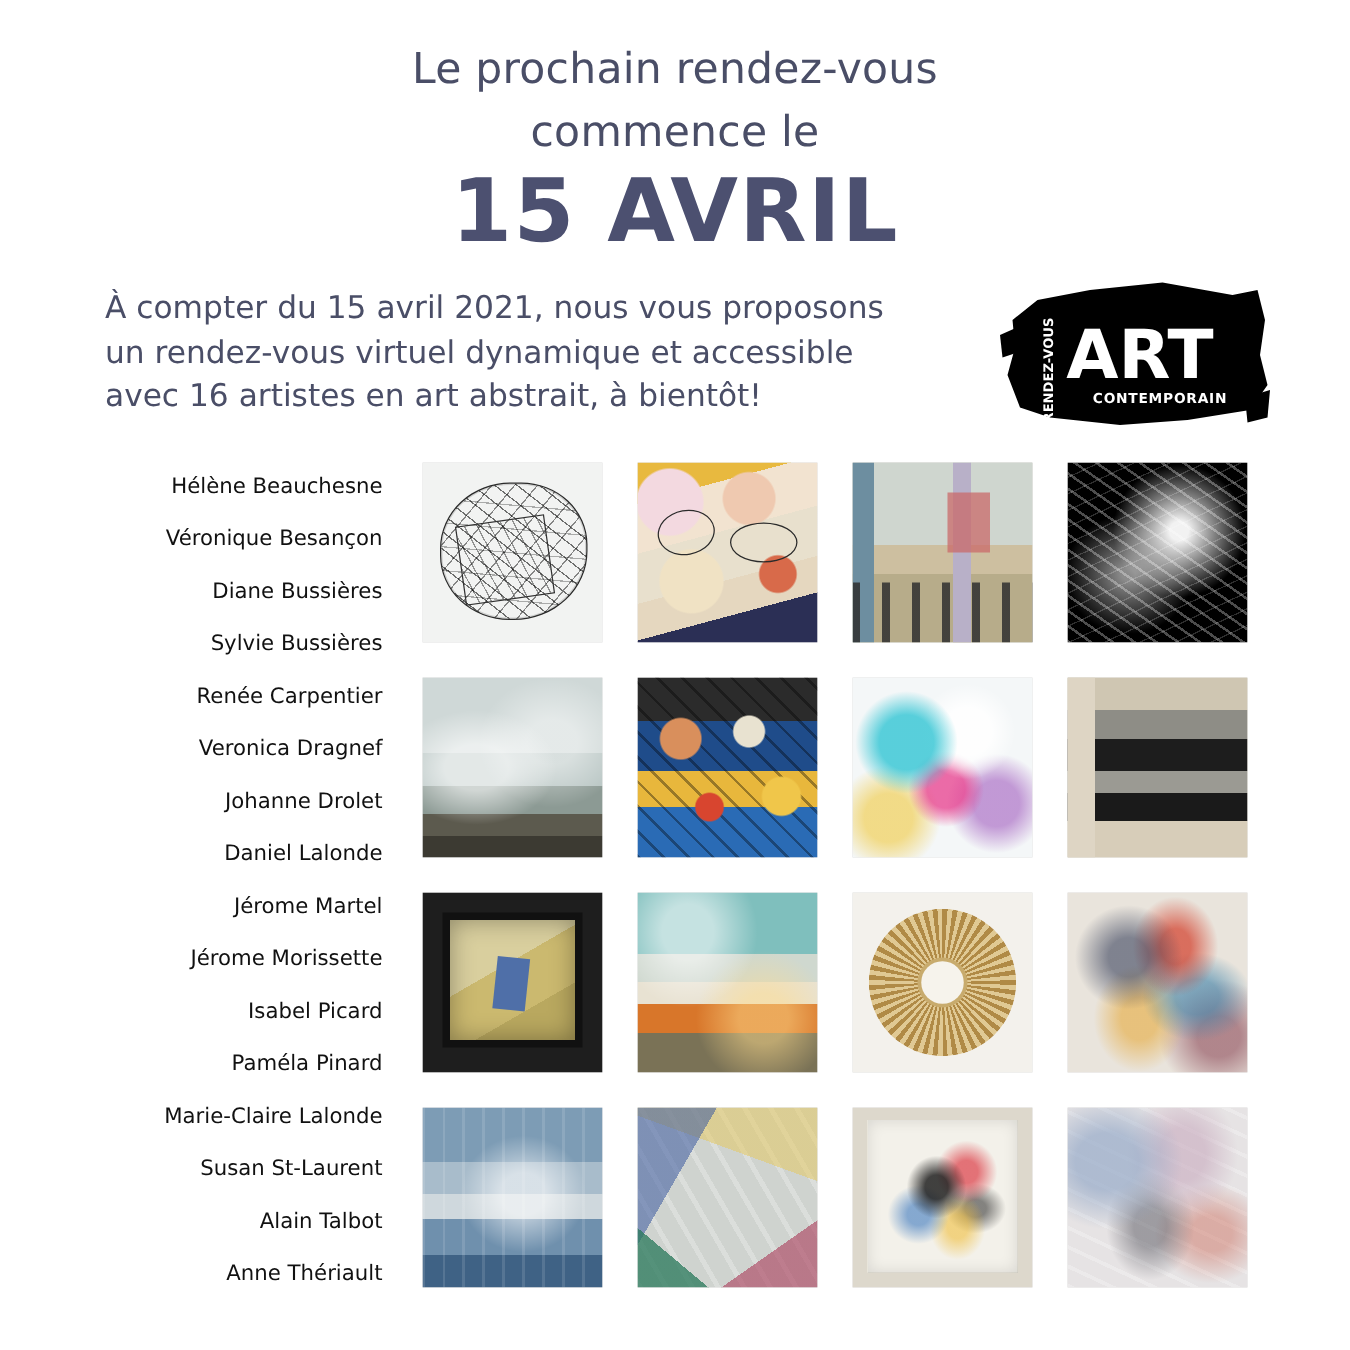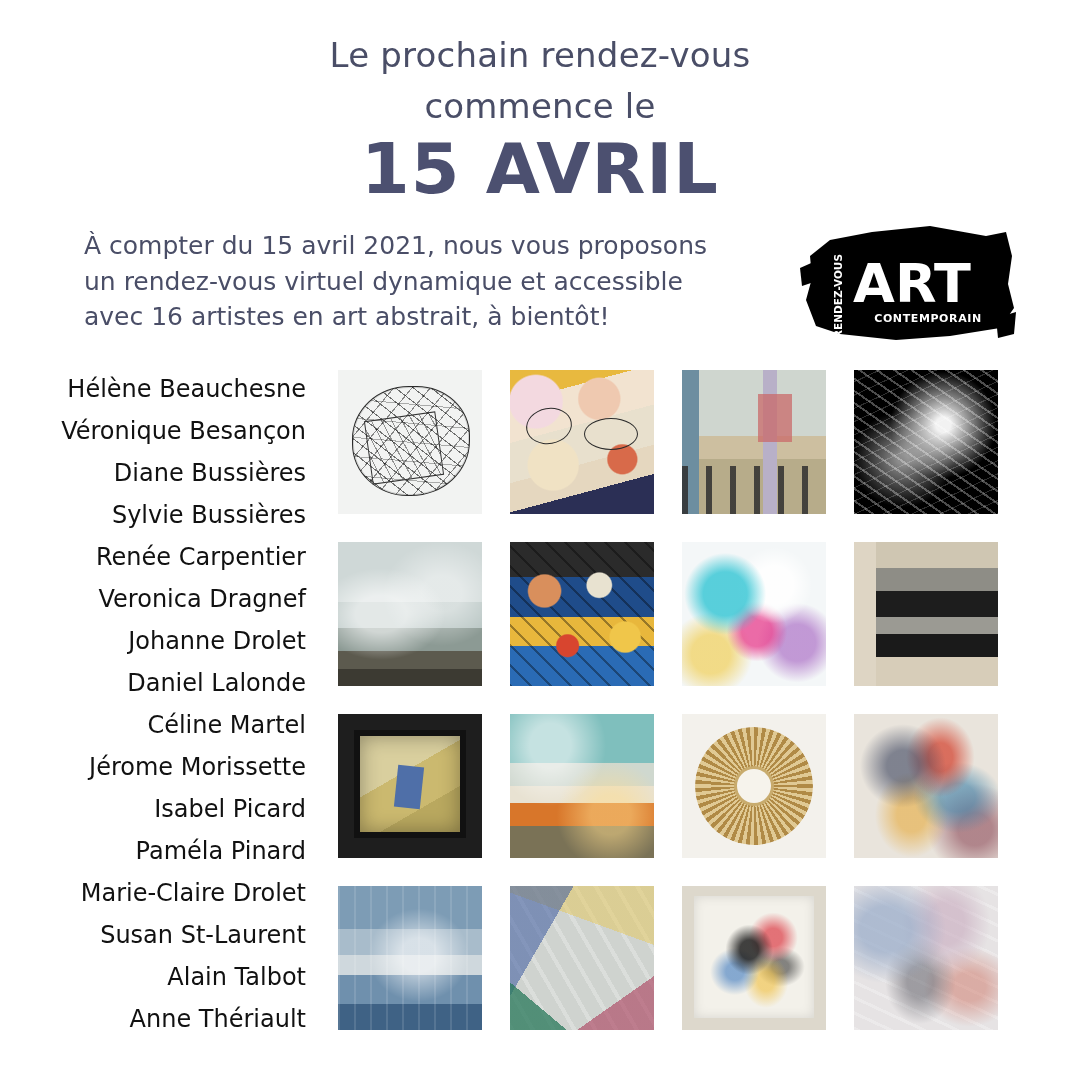--- a/index.html
+++ b/index.html
@@ -75,21 +75,21 @@
   .logo svg { display: block; }
 
   
   .artists {
     position: absolute;
     top: 368px;
     left: 0;
     width: 320px;
     text-align: right;
     color: #111111;
-    font-size: 24px;
+    font-size: 17px;
     line-height: 42px;
   }
   .artists .artist-name {
     display: block;
     white-space: nowrap;
     padding-right: 14px;
   }
 
   
   .grid {
@@ -431,25 +431,25 @@
 
   <div class="artists">
     <span class="artist-name">Hélène Beauchesne</span>
     <span class="artist-name">Véronique Besançon</span>
     <span class="artist-name">Diane Bussières</span>
     <span class="artist-name">Sylvie Bussières</span>
     <span class="artist-name">Renée Carpentier</span>
     <span class="artist-name">Veronica Dragnef</span>
     <span class="artist-name">Johanne Drolet</span>
     <span class="artist-name">Daniel Lalonde</span>
-    <span class="artist-name">Céline Martel</span>
+    <span class="artist-name">Jérome Martel</span>
     <span class="artist-name">Jérome Morissette</span>
     <span class="artist-name">Isabel Picard</span>
     <span class="artist-name">Paméla Pinard</span>
-    <span class="artist-name">Marie-Claire Drolet</span>
+    <span class="artist-name">Marie-Claire Lalonde</span>
     <span class="artist-name">Susan St-Laurent</span>
     <span class="artist-name">Alain Talbot</span>
     <span class="artist-name">Anne Thériault</span>
   </div>
 
   <div class="grid">
     <div class="tile">
         <div class="art art1"></div>
       </div>
     <div class="tile">

